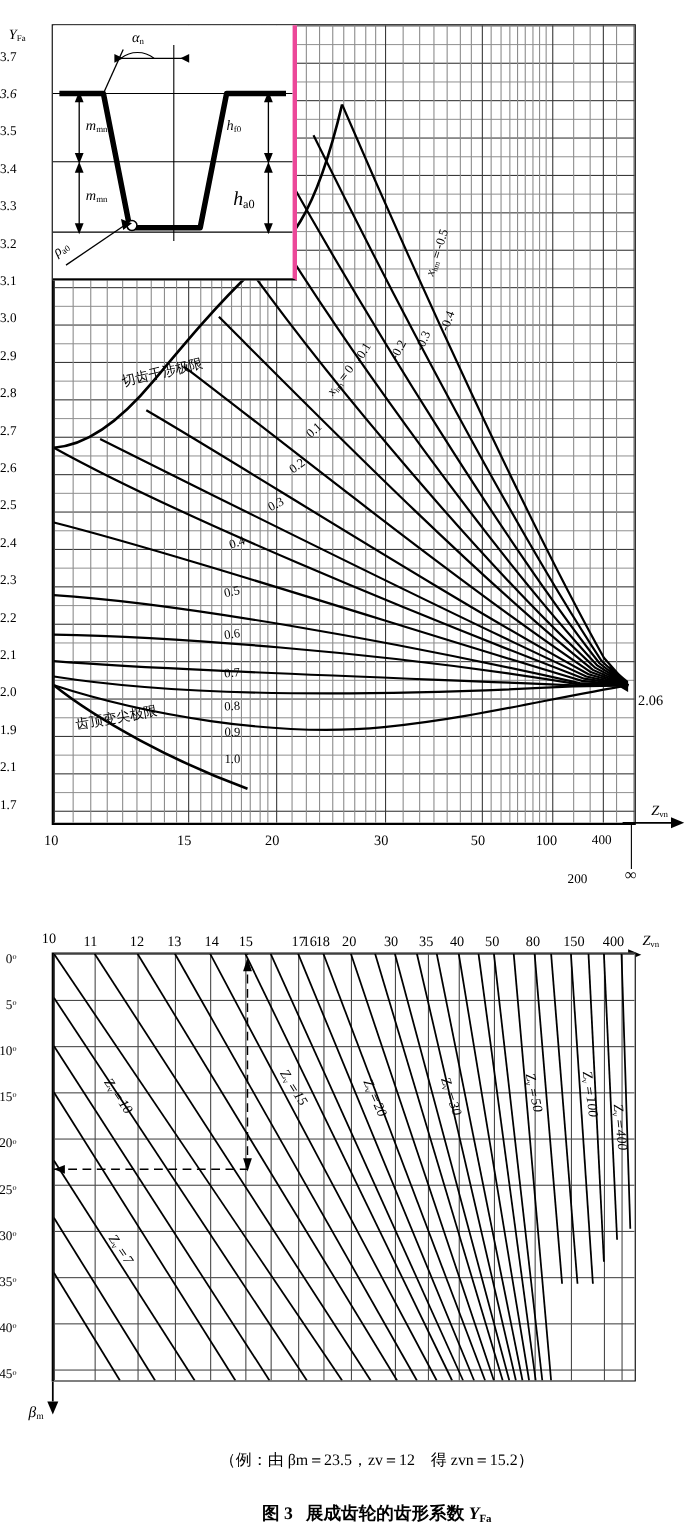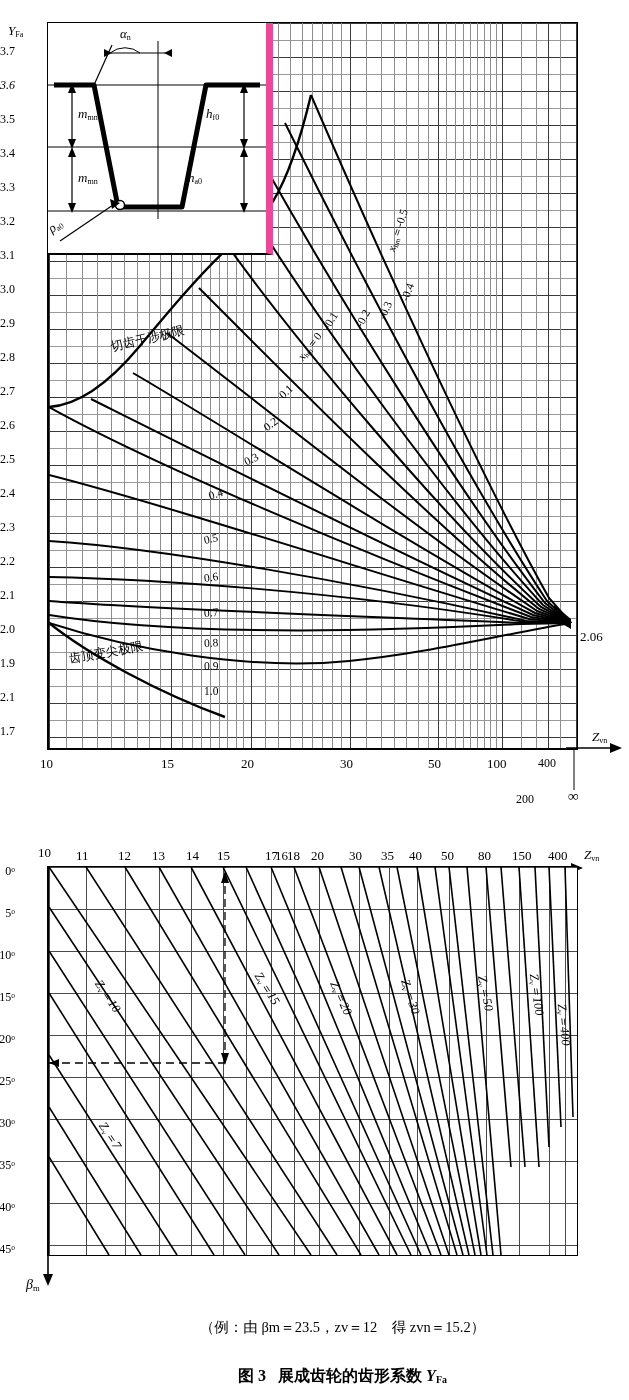--- a/index.html
+++ b/index.html
@@ -20,21 +20,21 @@
   #chart1 .vmaj{position:absolute;top:0;bottom:0;width:1px;background:#3a3a3a;}
   #chart1 .vmin{position:absolute;top:0;bottom:0;width:1px;background:#8d8d8d;}
   #chart1 .hmaj{position:absolute;left:0;right:0;height:1px;background:#3a3a3a;}
   #chart1 .hmin{position:absolute;left:0;right:0;height:1px;background:#9a9a9a;}
 
   .ytick{position:absolute;right:581px;font-size:12px;text-align:right;width:28px;}
   .xtick{position:absolute;font-size:13px;}
 
   
   #inset{position:absolute;left:48px;top:23px;width:218px;height:230px;background:#fff;
-         border-right:7px solid #ec4899;border-bottom:2px solid #000;z-index:6;overflow:hidden;}
+         border-right:4px solid #ec4899;border-bottom:2px solid #000;z-index:6;overflow:hidden;}
 
   
   #chart2{position:absolute;left:47px;top:866px;width:528px;height:388px;
           border:1px solid #000;border-left:2px solid #000;background:#fff;overflow:hidden;}
   #chart2 .vmaj{position:absolute;top:0;bottom:0;width:1px;background:#4a4a4a;}
   #chart2 .hmaj{position:absolute;left:0;right:0;height:1px;background:#4a4a4a;}
 
   .caption{position:absolute;width:629px;text-align:center;font-size:14.5px;}
   .title{position:absolute;width:629px;text-align:center;font-size:16px;font-weight:bold;}
 
@@ -260,21 +260,21 @@
       <path d="M192,134 L196,124 L200,134 Z" fill="#000"></path>
       <path d="M192,180 L196,190 L200,180 Z" fill="#000"></path>
 
       <line x1="12" y1="218" x2="68" y2="180" stroke="#000" stroke-width="1.2"></line>
       <path d="M62,176 L72,180 L64,186 Z" fill="#000"></path>
     </svg>
     <div class="lbl ital" style="left:72px;top:4px;font-size:13px;">α<span class="sub">n</span></div>
     <div class="lbl ital" style="left:30px;top:84px;font-size:13px;">m<span class="sub">mn</span></div>
     <div class="lbl ital" style="left:30px;top:148px;font-size:13px;">m<span class="sub">mn</span></div>
     <div class="lbl ital" style="left:158px;top:84px;font-size:13px;">h<span class="sub">f0</span></div>
-    <div class="lbl ital" style="left:140px;top:148px;font-size:13px;">h<span class="sub">a0</span></div>
+    <div class="lbl ital" style="left:164px;top:148px;font-size:18px;">h<span class="sub">a0</span></div>
     <div class="lbl ital" style="left:2px;top:200px;font-size:13px;transform:rotate(-36deg);transform-origin:left center;">ρ<span class="sub">a0</span></div>
   </div>
 
   <div class="lbl" style="left:580px;top:630px;font-size:13px;">2.06</div>
 
   <svg width="80" height="20" style="left:566px;top:740px;">
     <line x1="0" y1="8" x2="44" y2="8" class="axisarrow"></line>
     <path d="M44,3 L56,8 L44,13 Z" fill="#000"></path>
   </svg>
   <div class="lbl ital" style="left:592px;top:730px;font-size:13px;">Z<span class="sub">vn</span></div>

